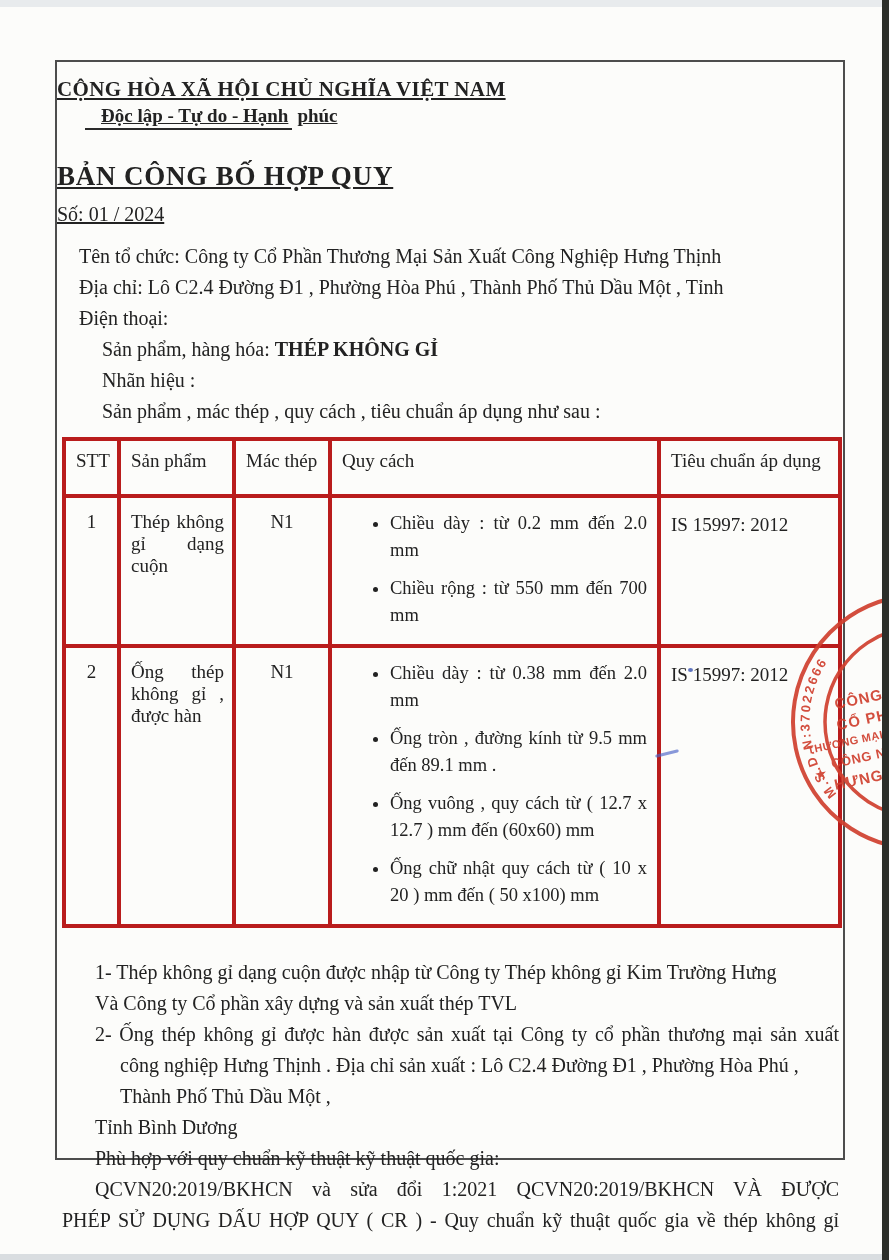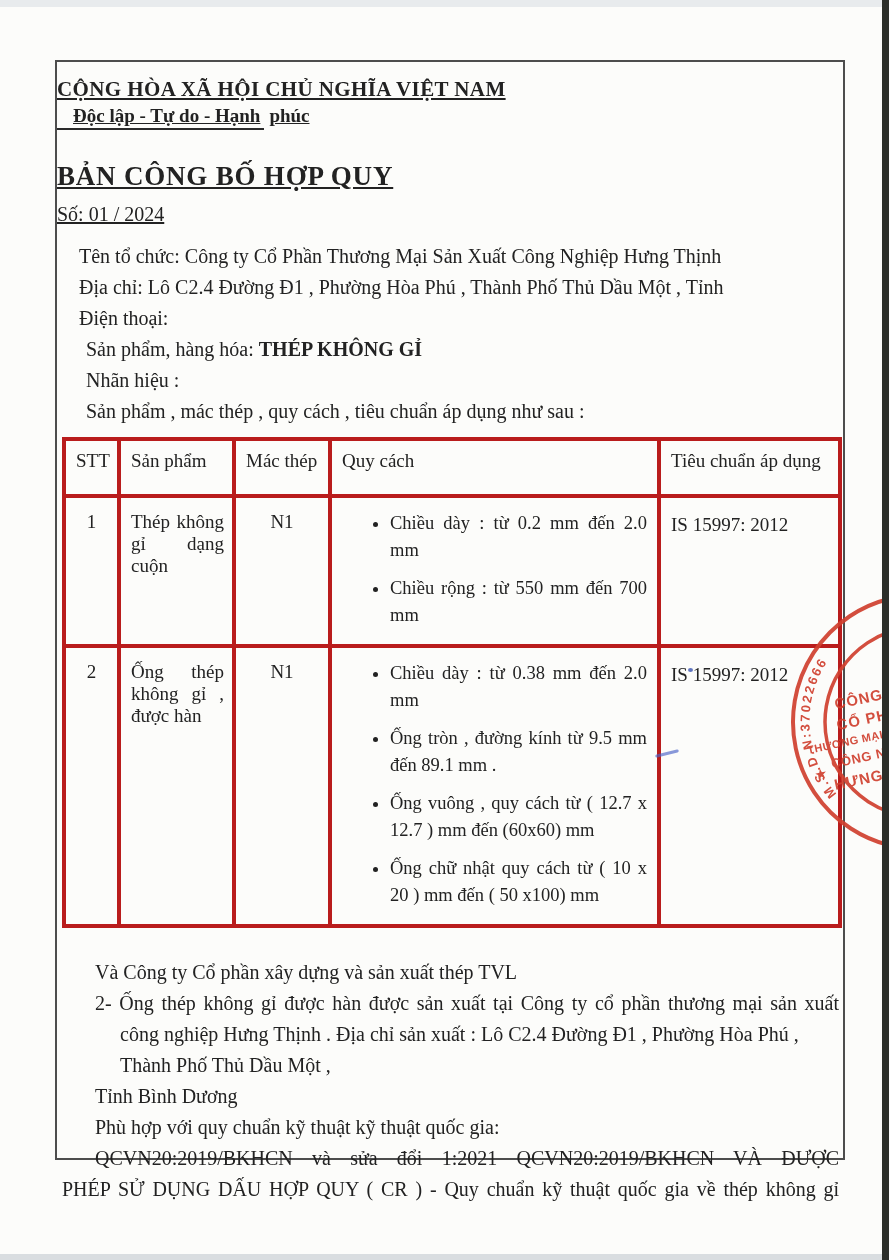--- a/index.html
+++ b/index.html
@@ -15,28 +15,28 @@
   .scan-bottom{position:absolute;left:0;bottom:0;width:889px;height:6px;background:#d9dde0;z-index:50;}
 
   
   .frame{
     position:absolute;left:55px;top:60px;width:786px;height:1096px;
     border:2px solid #4d4d4d;background:transparent;z-index:5;
   }
 
   .head{text-align:left;padding-top:15px;text-decoration:underline;}
   .nat-line{font-size:21px;font-weight:bold;letter-spacing:.4px;}
-  .motto{font-size:19px;font-weight:bold;margin-top:3px;}
+  .motto{font-size:19px;font-weight:bold;margin-top:3px;padding-left:28px;}
   .motto .u{border-bottom:2.5px solid #2a2a2a;padding:0 4px 2px 16px;}
   .motto .tail{margin-left:5px;}
   .doc-title{margin-top:34px;font-size:27px;font-weight:bold;letter-spacing:.8px;}
   .doc-number{margin-top:11px;font-size:20px;}
 
   .info{margin:15px 16px 0 22px;font-size:20px;line-height:31px;}
-  .info .indent{padding-left:7px;}
+  .info .indent{padding-left:7px;margin-left:16px;}
   .bold{font-weight:bold;}
 
   table.spec{
     margin:10px 0 0 5px;width:776px;border-collapse:collapse;table-layout:fixed;
     font-size:19px;
   }
   table.spec th,table.spec td{
     border:4px solid #b91c1c;vertical-align:top;
   }
   table.spec th{
@@ -138,20 +138,21 @@
           <li>Ống vuông , quy cách từ ( 12.7 x 12.7 ) mm đến (60x60) mm</li>
           <li>Ống chữ nhật quy cách từ ( 10 x 20 ) mm đến ( 50 x100) mm</li>
         </ul>
       </td>
       <td class="standard">IS 15997: 2012</td>
     </tr>
   </tbody>
     </table>
 
   <div class="notes">
+    <div>1-  Thép không gỉ dạng cuộn được nhập từ Công ty Thép không gỉ Kim Trường Hưng</div>
     <div>Và Công ty Cổ phần xây dựng và sản xuất thép TVL</div>
     <div class="jline">2-  Ống thép không gỉ được hàn được sản xuất tại Công ty cổ phần thương mại sản xuất</div>
     <div class="ind2">công nghiệp Hưng Thịnh . Địa chỉ sản xuất : Lô C2.4 Đường Đ1 , Phường Hòa Phú ,</div>
     <div class="ind2">Thành Phố Thủ Dầu Một ,</div>
     <div>Tỉnh Bình Dương</div>
     <div>Phù hợp với quy chuẩn kỹ thuật kỹ thuật quốc gia:</div>
     <div class="jline">QCVN20:2019/BKHCN và sửa đổi 1:2021 QCVN20:2019/BKHCN VÀ ĐƯỢC</div>
     <div class="jline outdent">PHÉP SỬ DỤNG DẤU HỢP QUY ( CR ) -  Quy chuẩn kỹ thuật quốc gia về thép không gỉ</div>
   </div>
 

